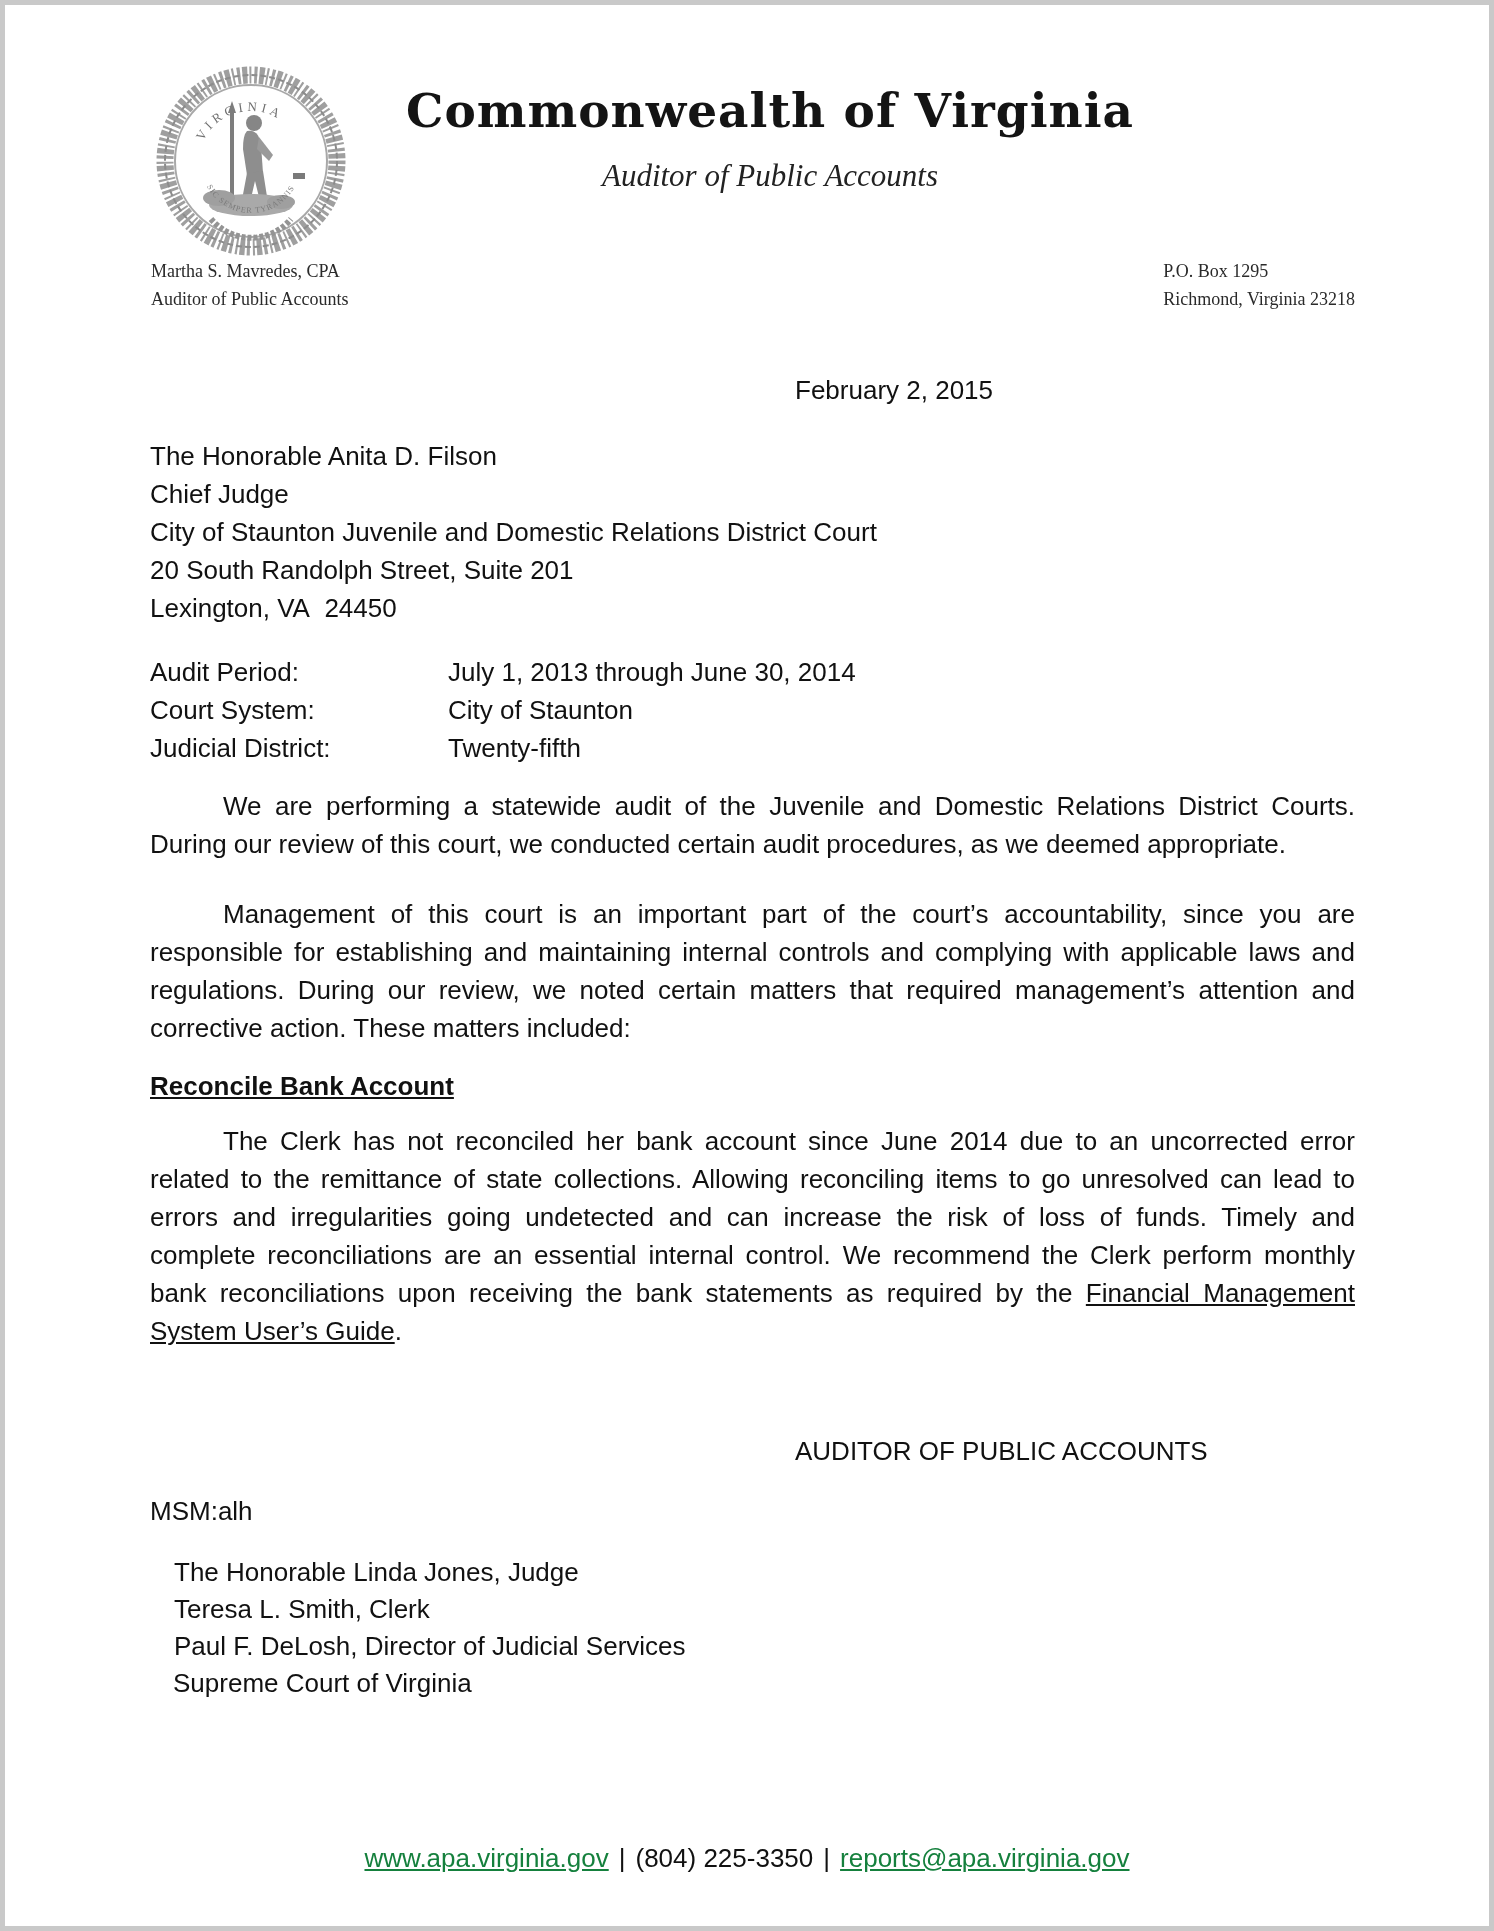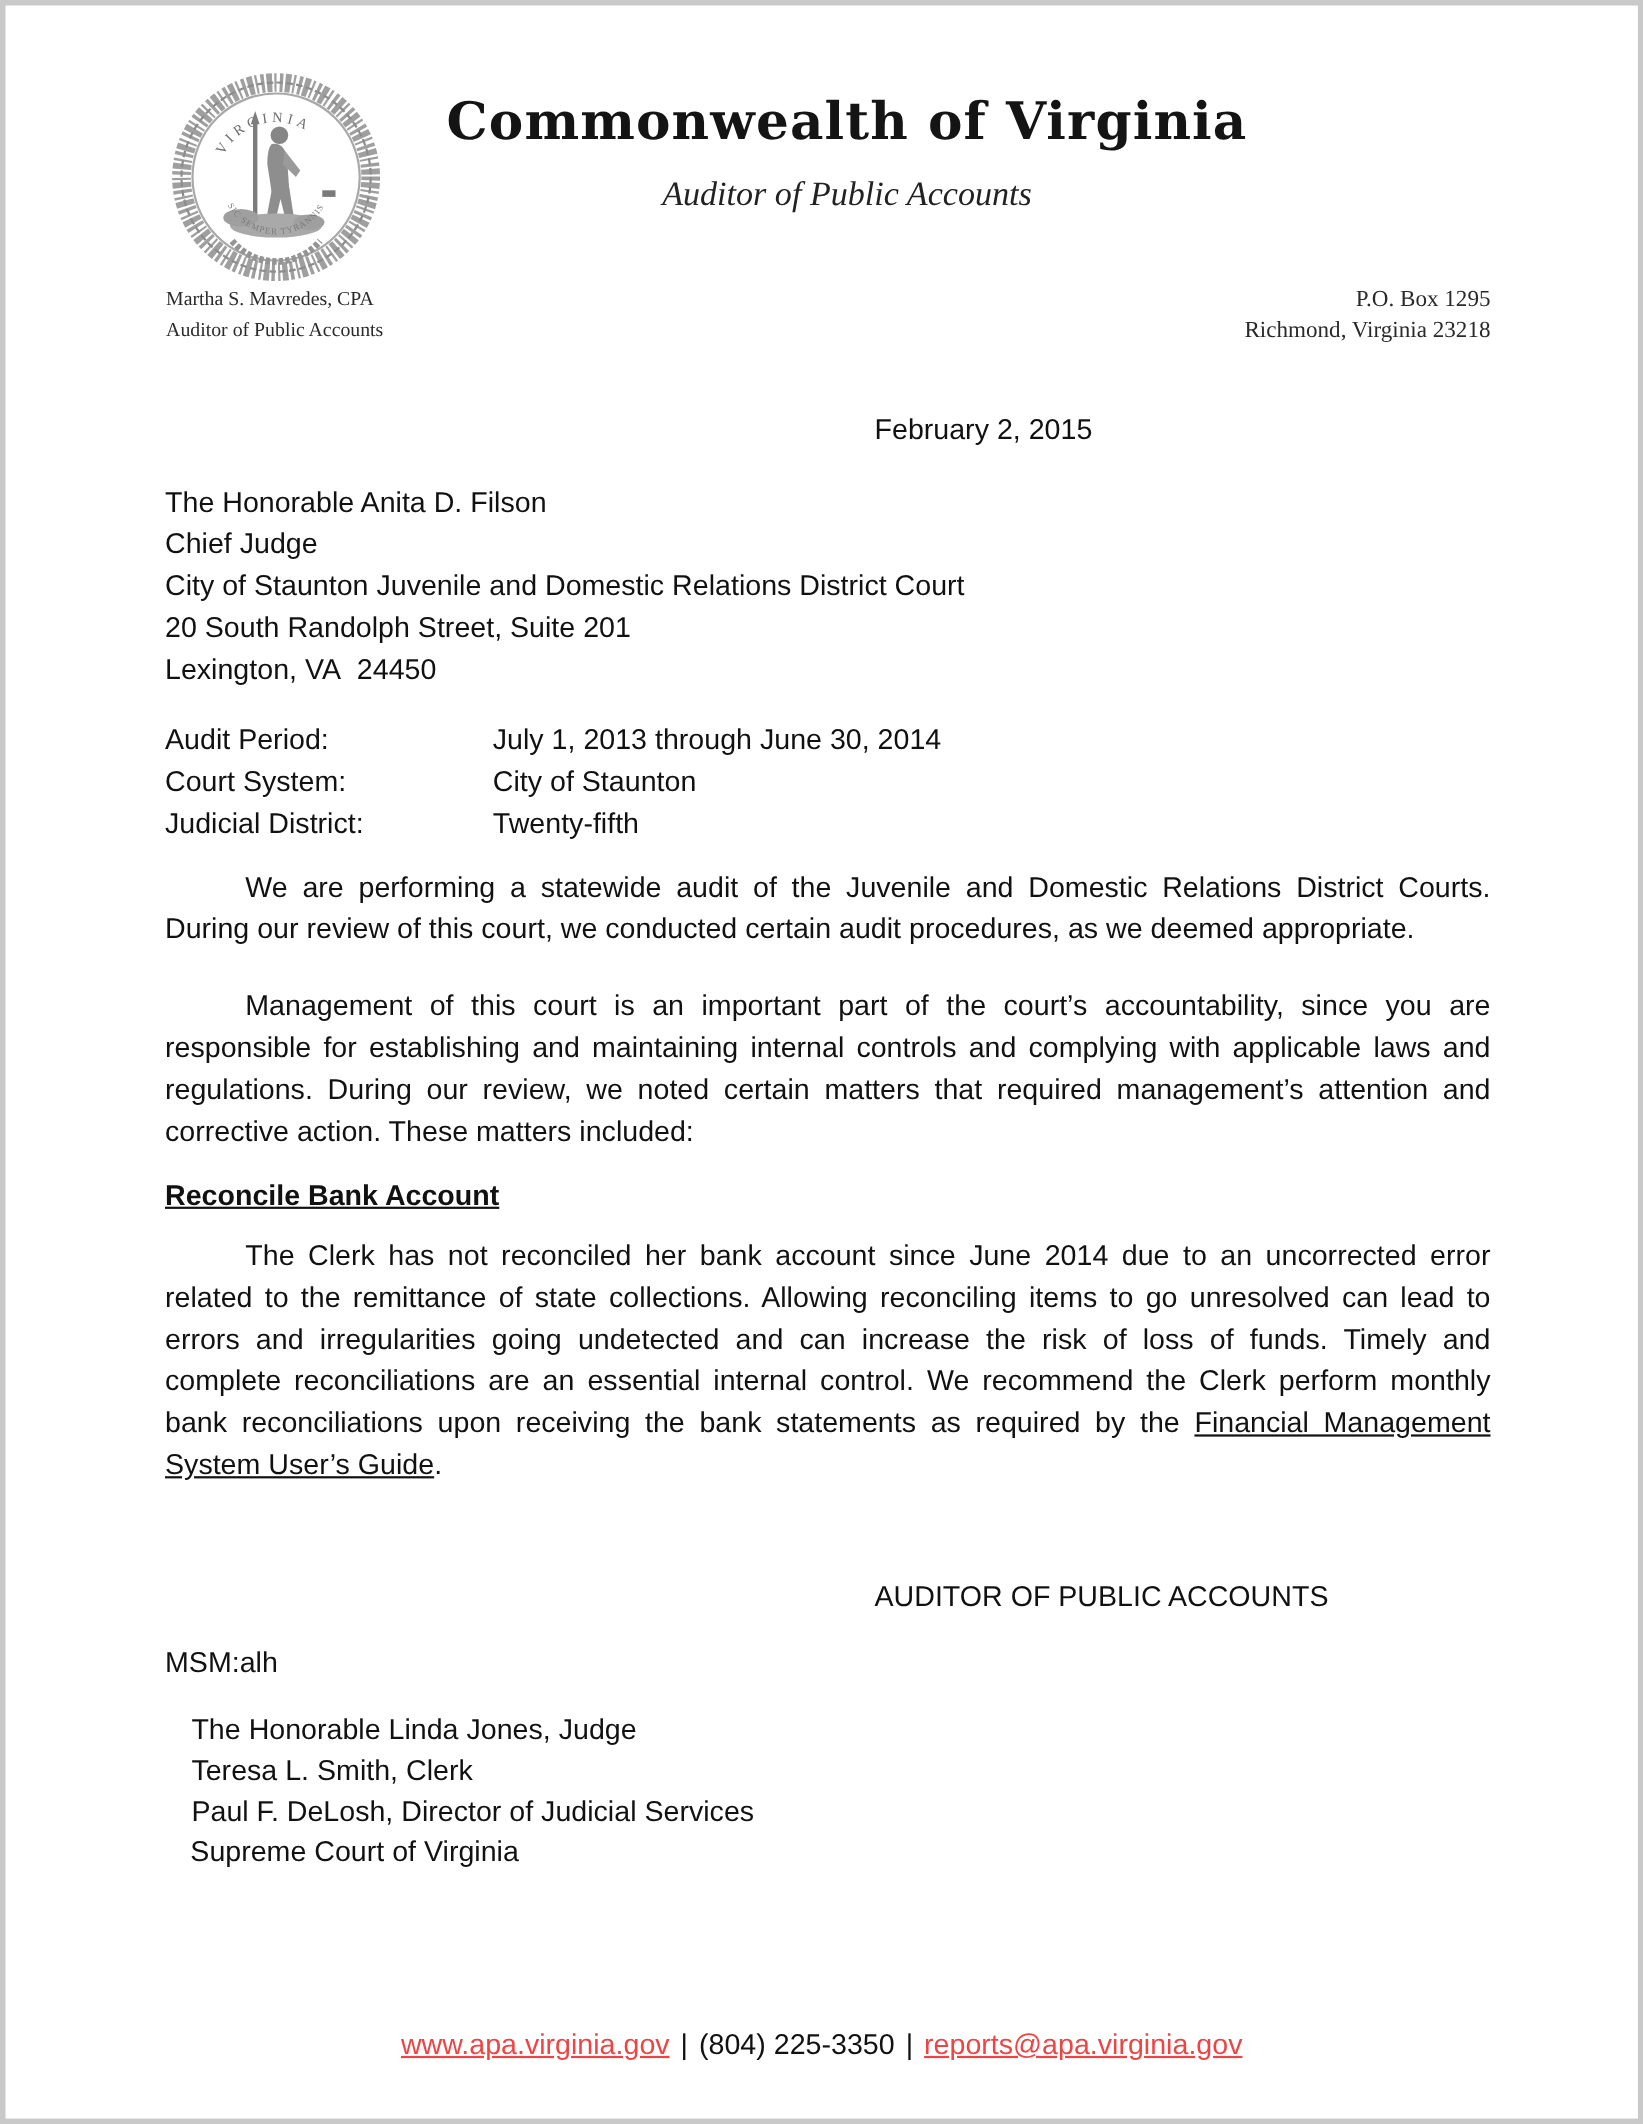--- a/index.html
+++ b/index.html
@@ -42,22 +42,21 @@
   }
 
   .official-block {
     position: absolute; left: 146px; top: 252px;
     font-family: "Liberation Serif", serif;
     font-size: 18px; line-height: 28px; color: #2a2a2a;
   }
   .pobox-block {
     position: absolute; right: 134px; top: 252px;
     font-family: "Liberation Serif", serif;
-    font-size: 21px; line-height: 28px; color: #2a2a2a;
-    text-align: right;
+    font-size: 18px; line-height: 28px; color: #2a2a2a;
   }
 
   
   .content {
     position: relative;
     padding: 0 134px 0 145px;
     font-size: 26px;
     line-height: 38px;
     color: #111;
   }
@@ -95,21 +94,21 @@
   .cc-item:last-child { margin-left: 23px; }
 
   
   .footer {
     position: absolute; left: 0; right: 0; bottom: 52px;
     text-align: center;
     font-size: 26px;
     color: #111;
   }
   .footer a, .footer .link {
-    color: #ef4444;
+    color: #15803d;
     text-decoration: underline;
     cursor: pointer;
   }
   .footer .sep { color: #111; padding: 0 10px; }
 </style>
 </head>
 <body>
 
 <div class="page">
 

